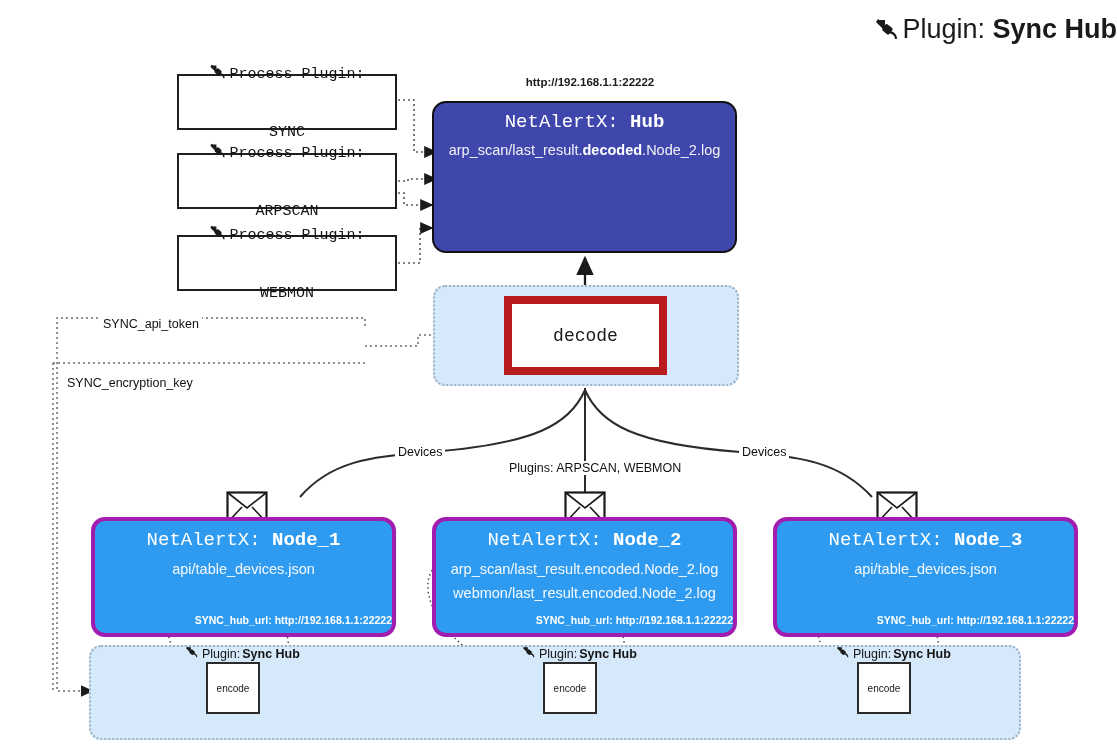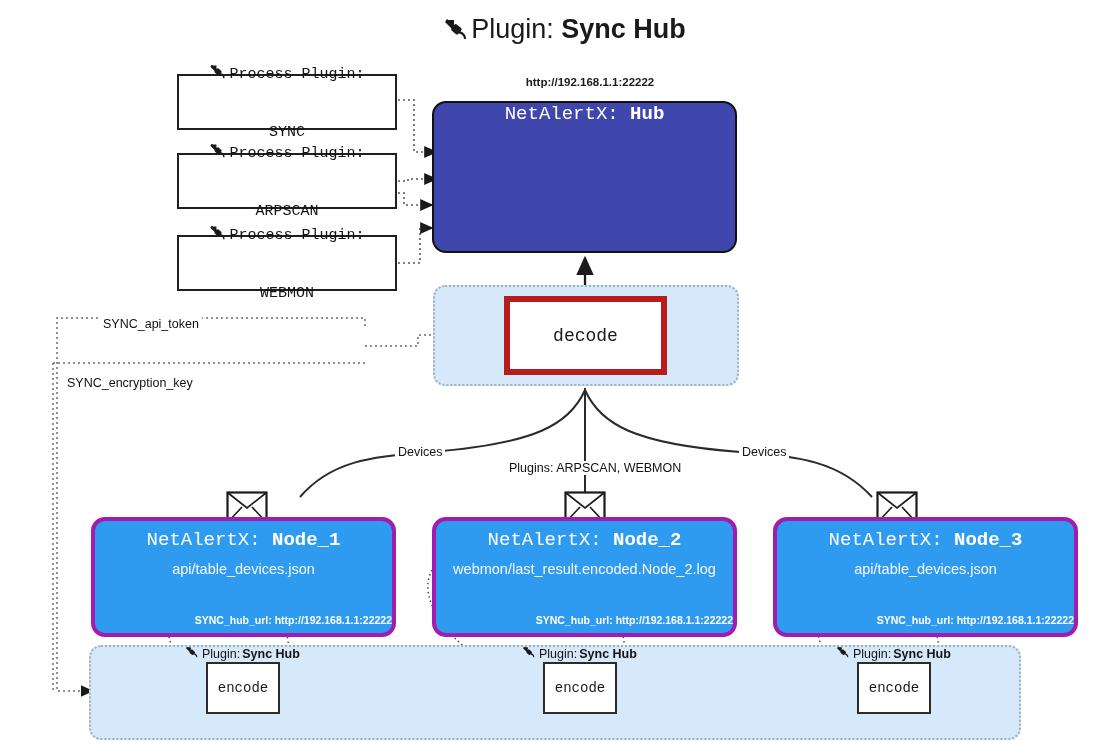--- a/index.html
+++ b/index.html
@@ -16,21 +16,21 @@
   .svg-layer {
     position: absolute; left: 0; top: 0;
     width: 1117px; height: 754px;
     pointer-events: none;
   }
 
   
   #diagram-title {
     position: absolute;
     left: 0; top: 14px; width: 1117px;
-    text-align: center;
+    text-align: right;
     font-size: 27px;
     color: #1a1a1a;
     letter-spacing: 0px;
     white-space: nowrap;
     padding-left: 12px;
   }
   #diagram-title .t-plain { font-weight: 400; }
   #diagram-title .t-bold  { font-weight: 700; }
 
   
@@ -64,21 +64,21 @@
     color: #1c1c1c;
   }
   #hub-box {
     position: absolute;
     left: 432px; top: 101px;
     width: 305px; height: 152px;
     background: #3f47ad;
     border: 2px solid #111111;
     border-radius: 14px;
     color: #ffffff;
-    padding-top: 0;
+    padding-top: 8px;
   }
   #hub-title {
     font-family: "Liberation Mono", "DejaVu Sans Mono", monospace;
     font-size: 19px;
     text-align: center;
     margin-bottom: 5px;
     white-space: nowrap;
   }
   #hub-title .b { font-weight: 700; }
   .hub-line {
@@ -97,21 +97,21 @@
     width: 306px; height: 101px;
     background: #d6e9fb;
     border: 2px dotted #9bb2c4;
     border-radius: 12px;
   }
   #decode-box {
     position: absolute;
     left: 504px; top: 296px;
     width: 163px; height: 79px;
     background: #ffffff;
-    border: 6px solid #b91c1c;
+    border: 8px solid #b91c1c;
     display: flex; align-items: center; justify-content: center;
     font-family: "Liberation Mono", "DejaVu Sans Mono", monospace;
     font-size: 18px;
     color: #1a1a1a;
   }
 
   
   .edge-label {
     position: absolute;
     font-size: 12.5px;
@@ -168,26 +168,26 @@
   #encode-band {
     position: absolute;
     left: 89px; top: 645px;
     width: 932px; height: 95px;
     background: #d6e9fb;
     border: 2px dotted #9bb2c4;
     border-radius: 12px;
   }
   .encode-box {
     position: absolute;
-    width: 74px; height: 52px;
+    width: 54px; height: 52px;
     background: #ffffff;
     border: 2px solid #2b2b2b;
     display: flex; align-items: center; justify-content: center;
-    font-family: Liberation Mono, monospace;
-    font-size: 14px;
+    font-family: Liberation Sans, sans-serif;
+    font-size: 10px;
     color: #1a1a1a;
   }
   .encode-cap {
     position: absolute;
     font-size: 12.5px;
     color: #141414;
     white-space: nowrap;
     display: flex; align-items: center; gap: 2px;
   }
   .encode-cap .b { font-weight: 700; }
@@ -298,20 +298,23 @@
   </div>
   <div class="l2">WEBMON</div>
 </div>
 
 <div id="hub-url">http://192.168.1.1:22222</div>
 
 <div id="hub-box">
   <div id="hub-title">
     <span>NetAlertX: </span><span class="b">Hub</span>
   </div>
+  <div class="hub-line">
+    <span>arp_scan/last_result.</span><b>decoded</b><span>.Node_2.log</span>
+  </div>
 </div>
 
 <div id="decode-zone"></div>
 <div id="decode-box">decode</div>
 
 <div class="edge-label" style="left:100px; top:317px;">SYNC_api_token</div>
 <div class="edge-label" style="left:64px; top:376px;">SYNC_encryption_key</div>
 
 <div class="edge-label" style="left:395px; top:445px;">Devices</div>
 <div class="edge-label" style="left:739px; top:445px;">Devices</div>
@@ -350,20 +353,21 @@
     <div class="node-line">api/table_devices.json</div>
   </div>
   <div class="node-foot">SYNC_hub_url: http://192.168.1.1:22222</div>
 </div>
 
 <div class="node-card" style="left:432px; top:517px;">
   <div class="node-title">
     <span>NetAlertX: </span><span class="b">Node_2</span>
   </div>
   <div class="node-lines">
+    <div class="node-line">arp_scan/last_result.encoded.Node_2.log</div>
     <div class="node-line">webmon/last_result.encoded.Node_2.log</div>
   </div>
   <div class="node-foot">SYNC_hub_url: http://192.168.1.1:22222</div>
 </div>
 
 <div class="node-card" style="left:773px; top:517px;">
   <div class="node-title">
     <span>NetAlertX: </span><span class="b">Node_3</span>
   </div>
   <div class="node-lines">

